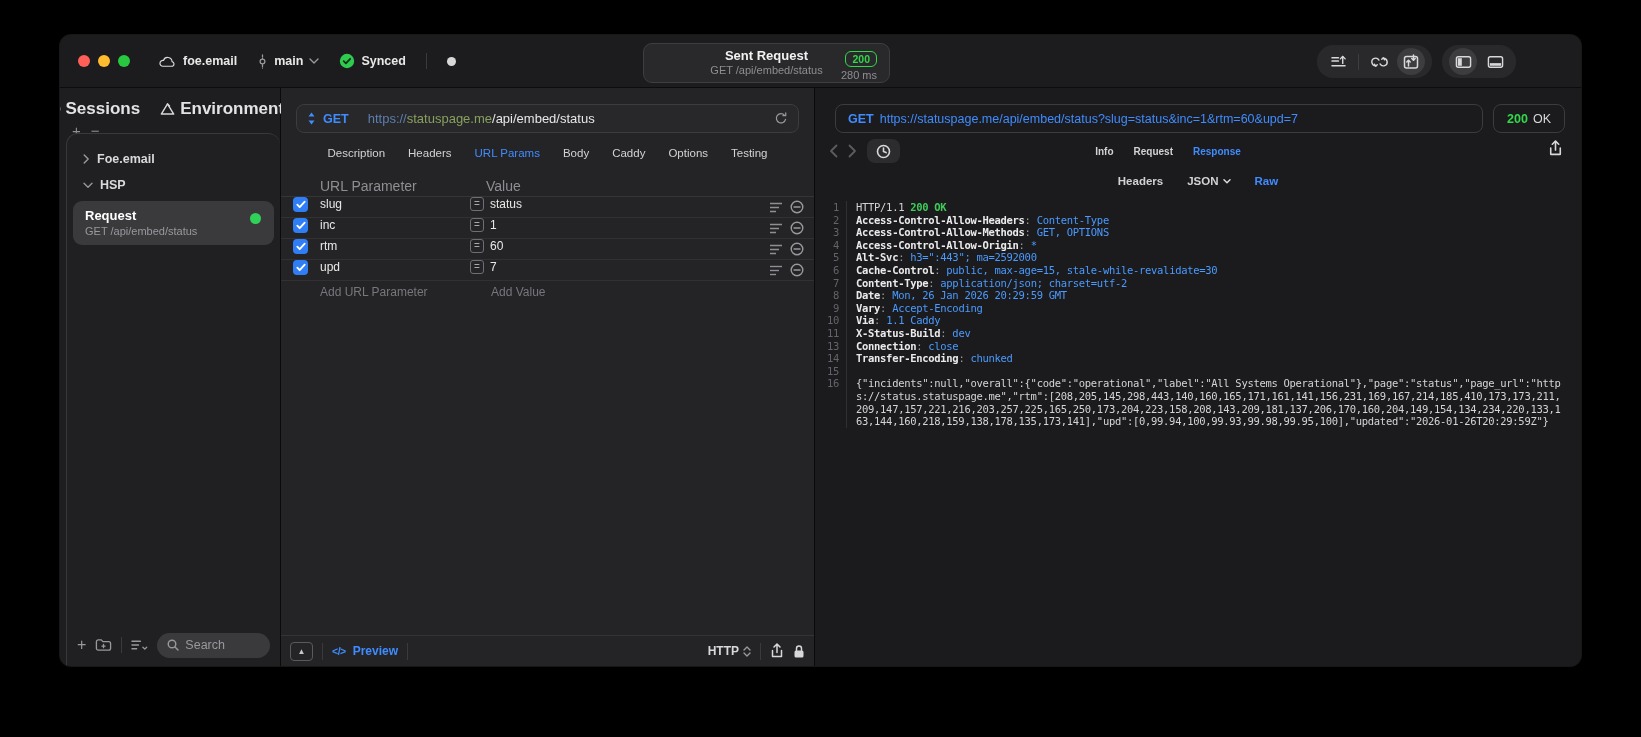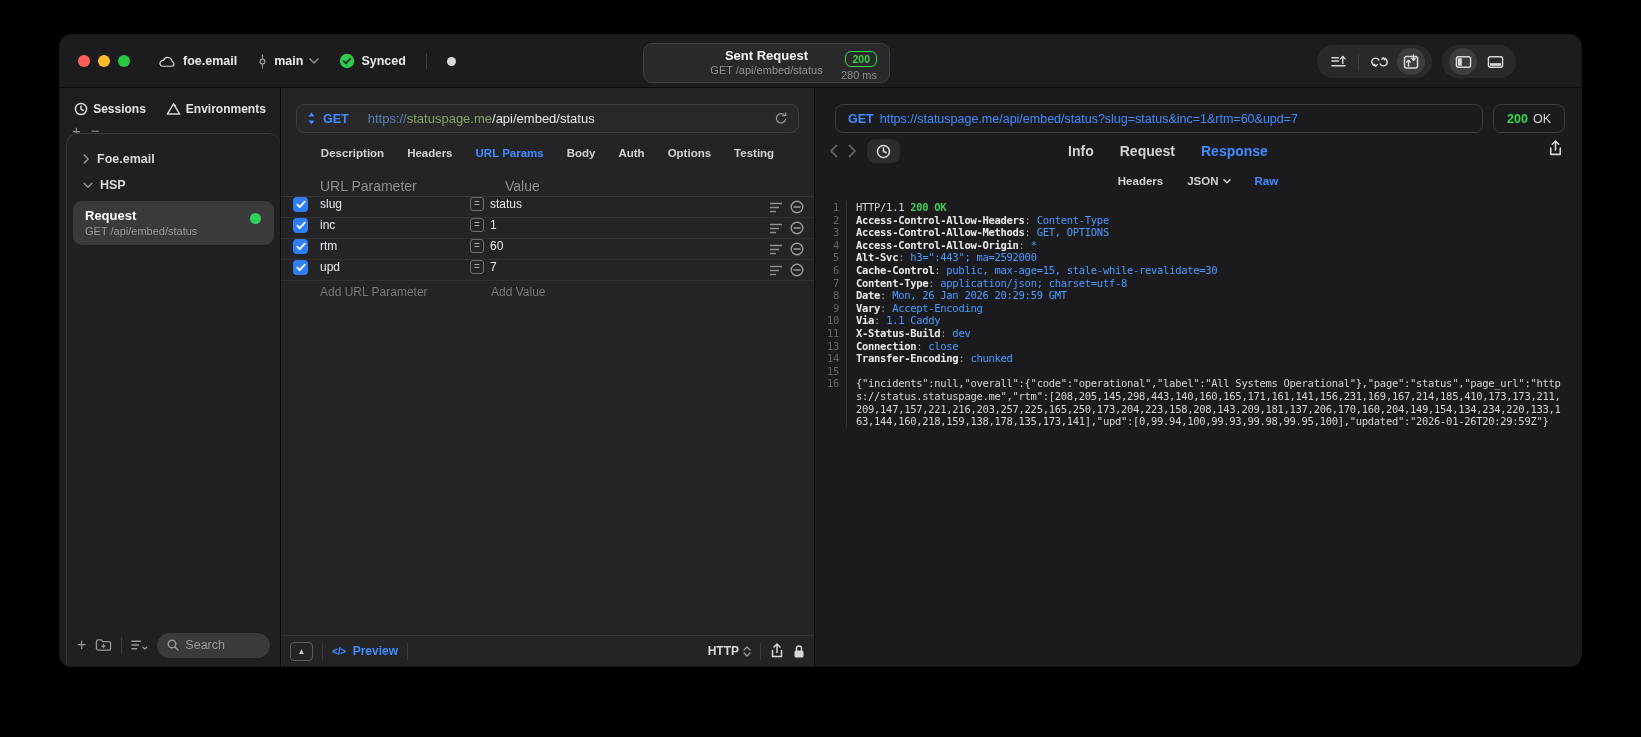--- a/index.html
+++ b/index.html
@@ -39,21 +39,21 @@
 
   
   .content { position:absolute; top:53px; left:0; right:0; bottom:0; display:flex; }
   .sidebar { width:221px; background:#1e1e20; position:relative; border-right:1px solid #0a0a0b; }
   .req-pane { width:534px; background:#242427; border-right:1px solid #0a0a0b;
     display:flex; flex-direction:column; position:relative; }
   .resp-pane { flex:1; background:#1b1b1d; position:relative; overflow:hidden; }
 
   
   .sb-tabs { height:34px; display:flex; align-items:center; justify-content:center; gap:20px; padding-top:8px; }
-  .sb-tab { display:flex; align-items:center; gap:5px; color:#e3e3e5; font-size:12px; font-weight:700; }
+  .sb-tab { display:flex; align-items:center; gap:5px; color:#e3e3e5; font-size:17px; font-weight:700; }
   .sb-pm { position:absolute; left:12px; top:34px; color:#8e8e93; font-size:15px; display:flex; gap:10px; }
   .sb-panel { position:absolute; left:6px; right:0; top:45px; bottom:0;
     border:1px solid #39393b; border-bottom:none; border-right:none; border-radius:12px 12px 0 0;
     background:#202022; }
   .tree { padding-top:12px; }
   .tree-item { height:26px; display:flex; align-items:center; gap:7px; padding-left:16px;
     color:#d9d9db; font-size:12.5px; font-weight:600; }
   .tree-item .chev { color:#98989d; }
   .req-card { position:relative; margin:3px 6px 0 6px; background:#3a3a3d; border-radius:9px;
     padding:7px 12px 8px 12px; }
@@ -72,26 +72,26 @@
   .search-pill input::placeholder { color:#98989d; }
 
   
   .url-bar { margin:16px 15px 0 15px; height:29px; background:#28282a;
     border:1px solid #3c3c3e; border-radius:8px; display:flex; align-items:center;
     padding:0 10px; gap:7px; font-size:13px; }
   .m-get { color:#3f8cff; font-weight:700; font-size:12.5px; }
   .u-scheme { color:#5b7fae;padding-left:9px; } .u-host { color:#87a05e; } .u-path { color:#e6e6e8; }
   .url-spacer { flex:1; }
   .req-tabs { height:32px; display:flex; align-items:center; justify-content:center; gap:23px;
-    font-size:11.5px; font-weight:700; color:#d2d2d4; margin-top:4px; }
+    font-size:11.5px; font-weight:400; color:#d2d2d4; margin-top:4px; }
   .req-tabs .tab.active { color:#3f8cff; }
   .params { flex:1; font-size:12px; margin-top:6px; }
   .p-head { display:flex; height:22px; align-items:center; color:#8e8e93; font-size:14px;
     border-bottom:1px solid #353537; }
-  .p-head .c1 { margin-left:39px; width:150px; } .p-head .c2 { margin-left:35px; }
+  .p-head .c1 { margin-left:39px; width:150px; } .p-head .c2 { margin-left:16px; }
   .p-row { display:flex; height:21px; border-bottom:1px solid #313133;
     padding-left:12px; color:#e8e8e8; }
   .cbx { width:15px; height:15px; background:#2f7ef6; border-radius:4px; margin-right:12px;
     display:flex; align-items:center; justify-content:center; flex-shrink:0; }
   .p-name { width:150px; }
   .eq { width:14px; height:14px; border:1px solid #6e6e73; border-radius:3px; color:#a8a8ad;
     font-size:10px; line-height:12px; text-align:center; margin-right:6px; flex-shrink:0; }
   .p-val { flex:1; }
   .row-icons { display:flex; align-items:center; gap:7px; margin-right:10px; }
   .p-add { display:flex; height:22px; align-items:center; color:#77777c; }
@@ -112,22 +112,22 @@
     display:flex; align-items:center; padding:0 12px; gap:6px; font-size:12.5px;
     color:#3f8cff; white-space:nowrap; overflow:hidden; }
   .resp-url .m { font-weight:700; }
   .resp-status { height:29px; border:1px solid #3c3c3e; border-radius:8px;
     display:flex; align-items:center; gap:5px; padding:0 13px; font-size:12.5px; }
   .resp-status .sc { color:#32d74b; font-weight:700; } .resp-status .st { color:#d8d8da; }
   .resp-nav { position:relative; height:36px; display:flex; align-items:center; padding:0 14px; }
   .nav-arrows { display:flex; align-items:center; gap:10px; color:#5c5c60; }
   .clock-pill { width:33px; height:24px; background:#2c2c2e; border-radius:8px; margin-left:10px;
     display:flex; align-items:center; justify-content:center; }
-  .resp-tabs { position:absolute; left:0; right:60px; display:flex; justify-content:center; gap:26px;
-    font-size:14px; font-weight:600; color:#d2d2d4; }
+  .resp-tabs { position:absolute; left:0; right:60px; display:flex; justify-content:center; gap:20px;
+    font-size:10px; font-weight:600; color:#d2d2d4; }
   .resp-tabs .tab.active, .resp-subtabs .tab.active { color:#3f8cff; }
   .resp-share { position:absolute; right:18px; top:7px; }
   .resp-subtabs { height:24px; display:flex; align-items:center; justify-content:center; gap:24px;
     font-size:11.5px; font-weight:600; color:#d2d2d4; }
   .json-tab { display:flex; align-items:center; gap:4px; }
 
   .code { padding:8px 16px 0 0; font-family:"DejaVu Sans Mono", monospace;
     font-size:10.5px; line-height:12.6px; letter-spacing:-0.3px; }
   .code-line { display:flex; min-height:12.6px; }
   .ln { width:32px; flex-shrink:0; text-align:right; padding-right:7px; margin-right:9px;
@@ -348,21 +348,21 @@
               <path class="stroke-dim" d="M13.4 1.6v3.2h-3.2"></path>
             </svg>
         </span>
       </div>
 
       <div class="req-tabs">
         <span class="tab">Description</span>
         <span class="tab">Headers</span>
         <span class="tab active">URL Params</span>
         <span class="tab">Body</span>
-        <span class="tab">Auth</span>
+        <span class="tab">Caddy</span>
         <span class="tab">Options</span>
         <span class="tab">Testing</span>
       </div>
 
       <div class="params">
         <div class="p-head">
           <span class="c1">URL Parameter</span>
           <span class="c2">Value</span>
         </div>
 
@@ -595,21 +595,21 @@
             <span class="lt"><span class="seg-name">Alt-Svc</span><span class="seg-punct">: </span><span class="seg-val">h3=":443"; ma=2592000</span></span>
           </div>
 
           <div class="code-line">
             <span class="ln">6</span>
             <span class="lt"><span class="seg-name">Cache-Control</span><span class="seg-punct">: </span><span class="seg-val">public, max-age=15, stale-while-revalidate=30</span></span>
           </div>
 
           <div class="code-line">
             <span class="ln">7</span>
-            <span class="lt"><span class="seg-name">Content-Type</span><span class="seg-punct">: </span><span class="seg-val">application/json; charset=utf-8</span></span>
+            <span class="lt"><span class="seg-name">Content-Type</span><span class="seg-punct">: </span><span class="seg-val">application/json; charset=utf-2</span></span>
           </div>
 
           <div class="code-line">
             <span class="ln">8</span>
             <span class="lt"><span class="seg-name">Date</span><span class="seg-punct">: </span><span class="seg-val">Mon, 26 Jan 2026 20:29:59 GMT</span></span>
           </div>
 
           <div class="code-line">
             <span class="ln">9</span>
             <span class="lt"><span class="seg-name">Vary</span><span class="seg-punct">: </span><span class="seg-val">Accept-Encoding</span></span>

